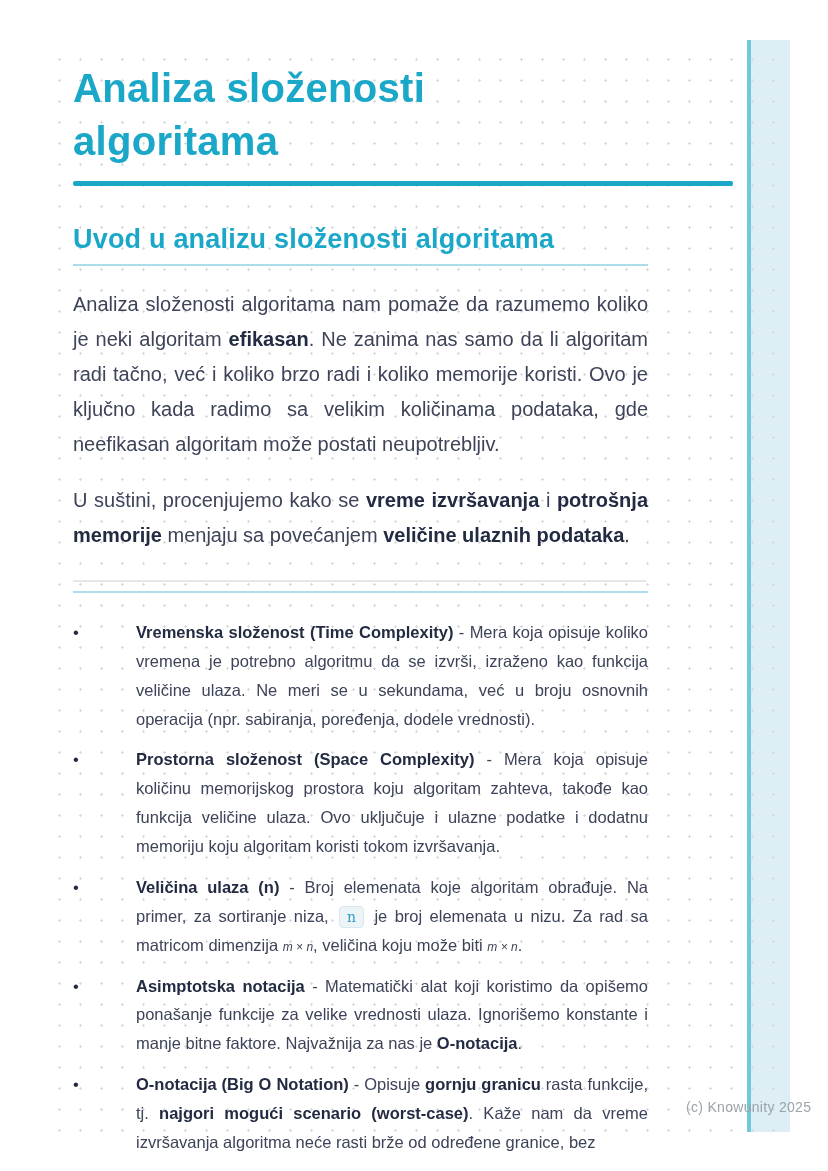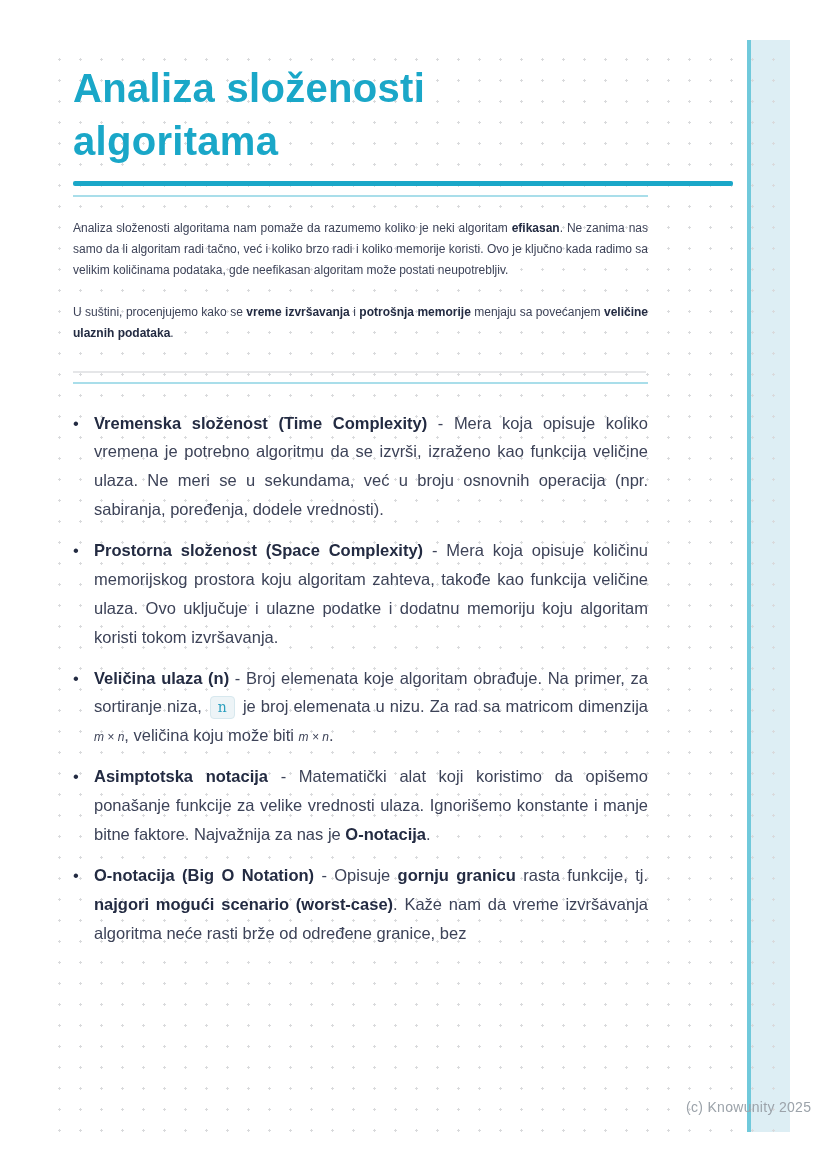--- a/index.html
+++ b/index.html
@@ -54,37 +54,38 @@
   h2.section-heading{
     margin:37px 0 0 0;
     font-size:27px;line-height:1.2;font-weight:bold;
     color:var(--accent);letter-spacing:0.2px;
   }
   .h-rule{
     width:575px;height:2px;background:var(--light-rule);margin-top:9px;
   }
   .para{
     margin:21px 0 0 0;
-    font-size:12px;line-height:1.75;color:var(--text);
+    font-size:20px;line-height:1.75;color:var(--text);
     text-align:justify;
   }
   .b{font-weight:bold;color:var(--text-bold);}
   .divider{
     width:573px;height:2px;background:var(--divider);margin-top:27px;
   }
   ul.terms{list-style:none;margin:25px 0 0 0;padding:0;width:575px;}
   li.term{display:flex;margin-top:12px;}
   li.term:first-child{margin-top:0;}
   .marker{
     flex:0 0 21px;color:var(--text-bold);
     font-size:16.5px;line-height:1.75;
   }
   .term-text{
     flex:1;font-size:16.5px;line-height:1.75;color:var(--text);
     text-align:justify;
+    margin-left:42px;
   }
   .chip{
     display:inline-block;
     background:var(--code-bg);
     border:1px solid var(--code-border);
     border-radius:4px;
     color:var(--code-text);
     font-family:"DejaVu Serif",serif;
     font-size:14px;line-height:1.15;
     padding:2px 7px;margin:0 3px;
@@ -104,20 +105,21 @@
 <div class="page">
   <div class="margin-band"></div>
   <div class="margin-line"></div>
   <div class="dots"></div>
 
   <div class="content">
     <h1 class="doc-title">Analiza složenosti algoritama</h1>
     <div class="title-rule"></div>
 
     <section>
+      <h2 class="section-heading">Uvod u analizu složenosti algoritama</h2>
       <div class="h-rule"></div>
       <div id="intro-paragraphs">
           <p class="para"><span>Analiza složenosti algoritama nam pomaže da razumemo koliko je neki algoritam </span><span class="b">efikasan</span><span>. Ne zanima nas samo da li algoritam radi tačno, već i koliko brzo radi i koliko memorije koristi. Ovo je ključno kada radimo sa velikim količinama podataka, gde neefikasan algoritam može postati neupotrebljiv.</span></p>
           <p class="para"><span>U suštini, procenjujemo kako se </span><span class="b">vreme izvršavanja</span><span> i </span><span class="b">potrošnja memorije</span><span> menjaju sa povećanjem </span><span class="b">veličine ulaznih podataka</span><span>.</span></p>
         </div>
       <div class="divider"></div>
     </section>
 
     <section>
       <div class="h-rule"></div>

